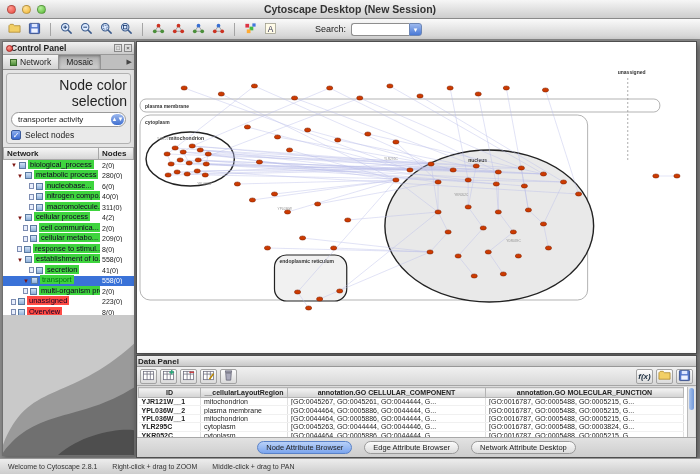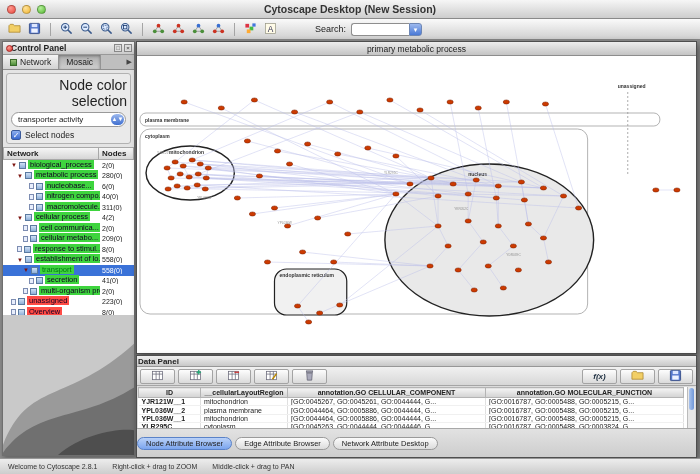--- a/index.html
+++ b/index.html
@@ -63,31 +63,31 @@
   
   .net-window{position:absolute;left:136px;top:1px;width:561px;height:313px;border:1px solid #4e4e4e;background:#fff;box-shadow:2px 3px 7px rgba(0,0,0,.45);}
   .net-title{height:14px;background:linear-gradient(#ededed,#c4c4c4);border-bottom:1px solid #8d8d8d;text-align:center;font-size:8.5px;line-height:14px;color:#222;}
   .net-canvas{position:relative;width:100%;height:297px;background:#fff;overflow:hidden;}
   .net-canvas svg{position:absolute;inset:0;width:100%;height:100%;}
   .net-canvas text{font-family:"Liberation Sans",sans-serif;}
   
   .data-panel{position:absolute;left:136px;top:315px;width:561px;height:103px;border:1px solid #4e4e4e;background:#dcdcdc;box-shadow:2px 3px 7px rgba(0,0,0,.45);}
   .dp-title{height:11px;background:linear-gradient(#efefef,#c8c8c8);border-bottom:1px solid #979797;font-size:8px;font-weight:bold;line-height:11px;padding-left:1px;position:relative;}
   .dp-toolbar{height:19px;background:linear-gradient(#f1f1f1,#d7d7d7);border-bottom:1px solid #a5a5a5;display:flex;align-items:center;padding:0 3px;gap:3px;}
-  .dp-btn{width:35px;height:15px;border:1px solid #a3a3a3;border-radius:2px;background:linear-gradient(#fdfdfd,#dadada);display:flex;align-items:center;justify-content:center;font-size:7px;}
+  .dp-btn{width:17px;height:15px;border:1px solid #a3a3a3;border-radius:2px;background:linear-gradient(#fdfdfd,#dadada);display:flex;align-items:center;justify-content:center;font-size:7px;}
   .dp-right{margin-left:auto;display:flex;gap:3px;}
   .fx{font-style:italic;font-weight:bold;font-size:8px;color:#234;}
   .dp-table-wrap{position:absolute;top:31px;left:1px;right:1px;bottom:13px;background:#fff;overflow:hidden;}
   table.attr{border-collapse:collapse;table-layout:fixed;width:545px;font-size:7px;}
   table.attr th{background:linear-gradient(#f4f4f4,#d2d2d2);border:1px solid #b4b4b4;font-weight:bold;height:10px;overflow:hidden;white-space:nowrap;padding:0 2px;}
   table.attr td{border-right:1px solid #e0e0e0;border-bottom:1px solid #f0f0f0;height:8.4px;padding:0 3px;white-space:nowrap;overflow:hidden;}
   td.idcell{font-weight:bold;}
   .vscroll{position:absolute;top:31px;right:1px;width:8px;bottom:13px;background:#e8e8e8;border-left:1px solid #bbb;}
   .vthumb{position:absolute;top:1px;left:1px;width:5px;height:22px;border-radius:3px;background:linear-gradient(90deg,#aac4ee,#6f97d8);}
-  .dp-tabs{position:absolute;left:0;right:0;bottom:0;height:29px;background:linear-gradient(#e2e2e2,#cdcdcd);border-top:1px solid #a8a8a8;display:flex;justify-content:flex-start;align-items:center;gap:3px;}
+  .dp-tabs{position:absolute;left:0;right:0;bottom:0;height:20px;background:linear-gradient(#e2e2e2,#cdcdcd);border-top:1px solid #a8a8a8;display:flex;justify-content:center;align-items:center;gap:12px;}
   .dp-tab{font-size:7.5px;line-height:9px;padding:1px 8px;border:1px solid #9a9a9a;border-radius:7px;background:linear-gradient(#fbfbfb,#dcdcdc);}
   .dp-tab.active{background:linear-gradient(#b9d1f8,#7ba5ee);border-color:#5a82c8;}
   
   .statusbar{position:absolute;bottom:0;left:0;right:0;height:16px;background:linear-gradient(#ededed,#cdcdcd);border-top:1px solid #979797;display:flex;align-items:center;font-size:7px;color:#333;}
   .statusbar span{margin-left:15px;}
   .statusbar span:first-child{margin-left:8px;}
 </style>
 </head>
 <body>
 
@@ -308,33 +308,33 @@
           <span class="labelwrap"><span class="chip green">response to stimul...</span></span>
           <span class="tcount">8(0)</span>
         </div>
         <div class="tree-row">
           <span style="flex: 0 0 auto; width: 14px;"></span>
           <span class="tri">▼</span>
           <span class="net-ic"></span>
           <span class="labelwrap"><span class="chip green">establishment of lo...</span></span>
           <span class="tcount">558(0)</span>
         </div>
+        <div class="tree-row">
+          <span style="flex: 0 0 auto; width: 26px;"></span>
+          <span class="leafdot"></span>
+          <span class="net-ic"></span>
+          <span class="labelwrap"><span class="chip green">secretion</span></span>
+          <span class="tcount">41(0)</span>
+        </div>
         <div class="tree-row selected">
           <span style="flex: 0 0 auto; width: 20px;"></span>
           <span class="tri">▼</span>
           <span class="net-ic"></span>
           <span class="labelwrap"><span class="chip green">transport</span></span>
           <span class="tcount">558(0)</span>
-        </div>
-        <div class="tree-row">
-          <span style="flex: 0 0 auto; width: 26px;"></span>
-          <span class="leafdot"></span>
-          <span class="net-ic"></span>
-          <span class="labelwrap"><span class="chip green">secretion</span></span>
-          <span class="tcount">41(0)</span>
         </div>
         <div class="tree-row">
           <span style="flex: 0 0 auto; width: 20px;"></span>
           <span class="leafdot"></span>
           <span class="net-ic"></span>
           <span class="labelwrap"><span class="chip green">multi-organism pro...</span></span>
           <span class="tcount">2(0)</span>
         </div>
         <div class="tree-row">
           <span style="flex: 0 0 auto; width: 8px;"></span>
@@ -355,21 +355,20 @@
       <svg viewBox="0 0 131 140" preserveAspectRatio="none">
         <rect width="131" height="140" fill="#c9c9c9"></rect>
         <path d="M-5,145 C 20,60 60,95 135,25 L135,145 Z" fill="#9a9a9a"></path>
         <path d="M-5,145 C 30,90 75,110 135,70 L135,145 Z" fill="#707070"></path>
         <path d="M55,140 C 80,118 120,112 135,116 L135,145 L55,145 Z" fill="#4e4e4e"></path>
       </svg>
     </div>
   </div>
 
   <div class="net-window">
-    <div class="net-title">primary metabolic process</div>
     <div class="net-canvas">
       <svg id="net-svg" viewBox="0 0 557 297" preserveAspectRatio="none">
           <rect x="3" y="57" width="518" height="13" rx="6" fill="none" stroke="#a0a0a0" stroke-width="0.8"></rect>
           <text x="8" y="66" font-size="5" font-weight="bold" fill="#333">plasma membrane</text>
           <rect x="3" y="73" width="446" height="185" rx="10" fill="none" stroke="#a0a0a0" stroke-width="0.8"></rect>
           <text x="8" y="82" font-size="5" font-weight="bold" fill="#333">cytoplasm</text>
           <ellipse cx="53" cy="117" rx="44" ry="27" fill="#ffffff" stroke="#222222" stroke-width="1.4"></ellipse>
           <text x="32" y="98" font-size="5" font-weight="bold" fill="#333">mitochondrion</text>
           <ellipse cx="351" cy="184" rx="104" ry="76" fill="#e9e9e9" stroke="#222222" stroke-width="1.4"></ellipse>
           <text x="330" y="120" font-size="5" font-weight="bold" fill="#333">nucleus</text>

